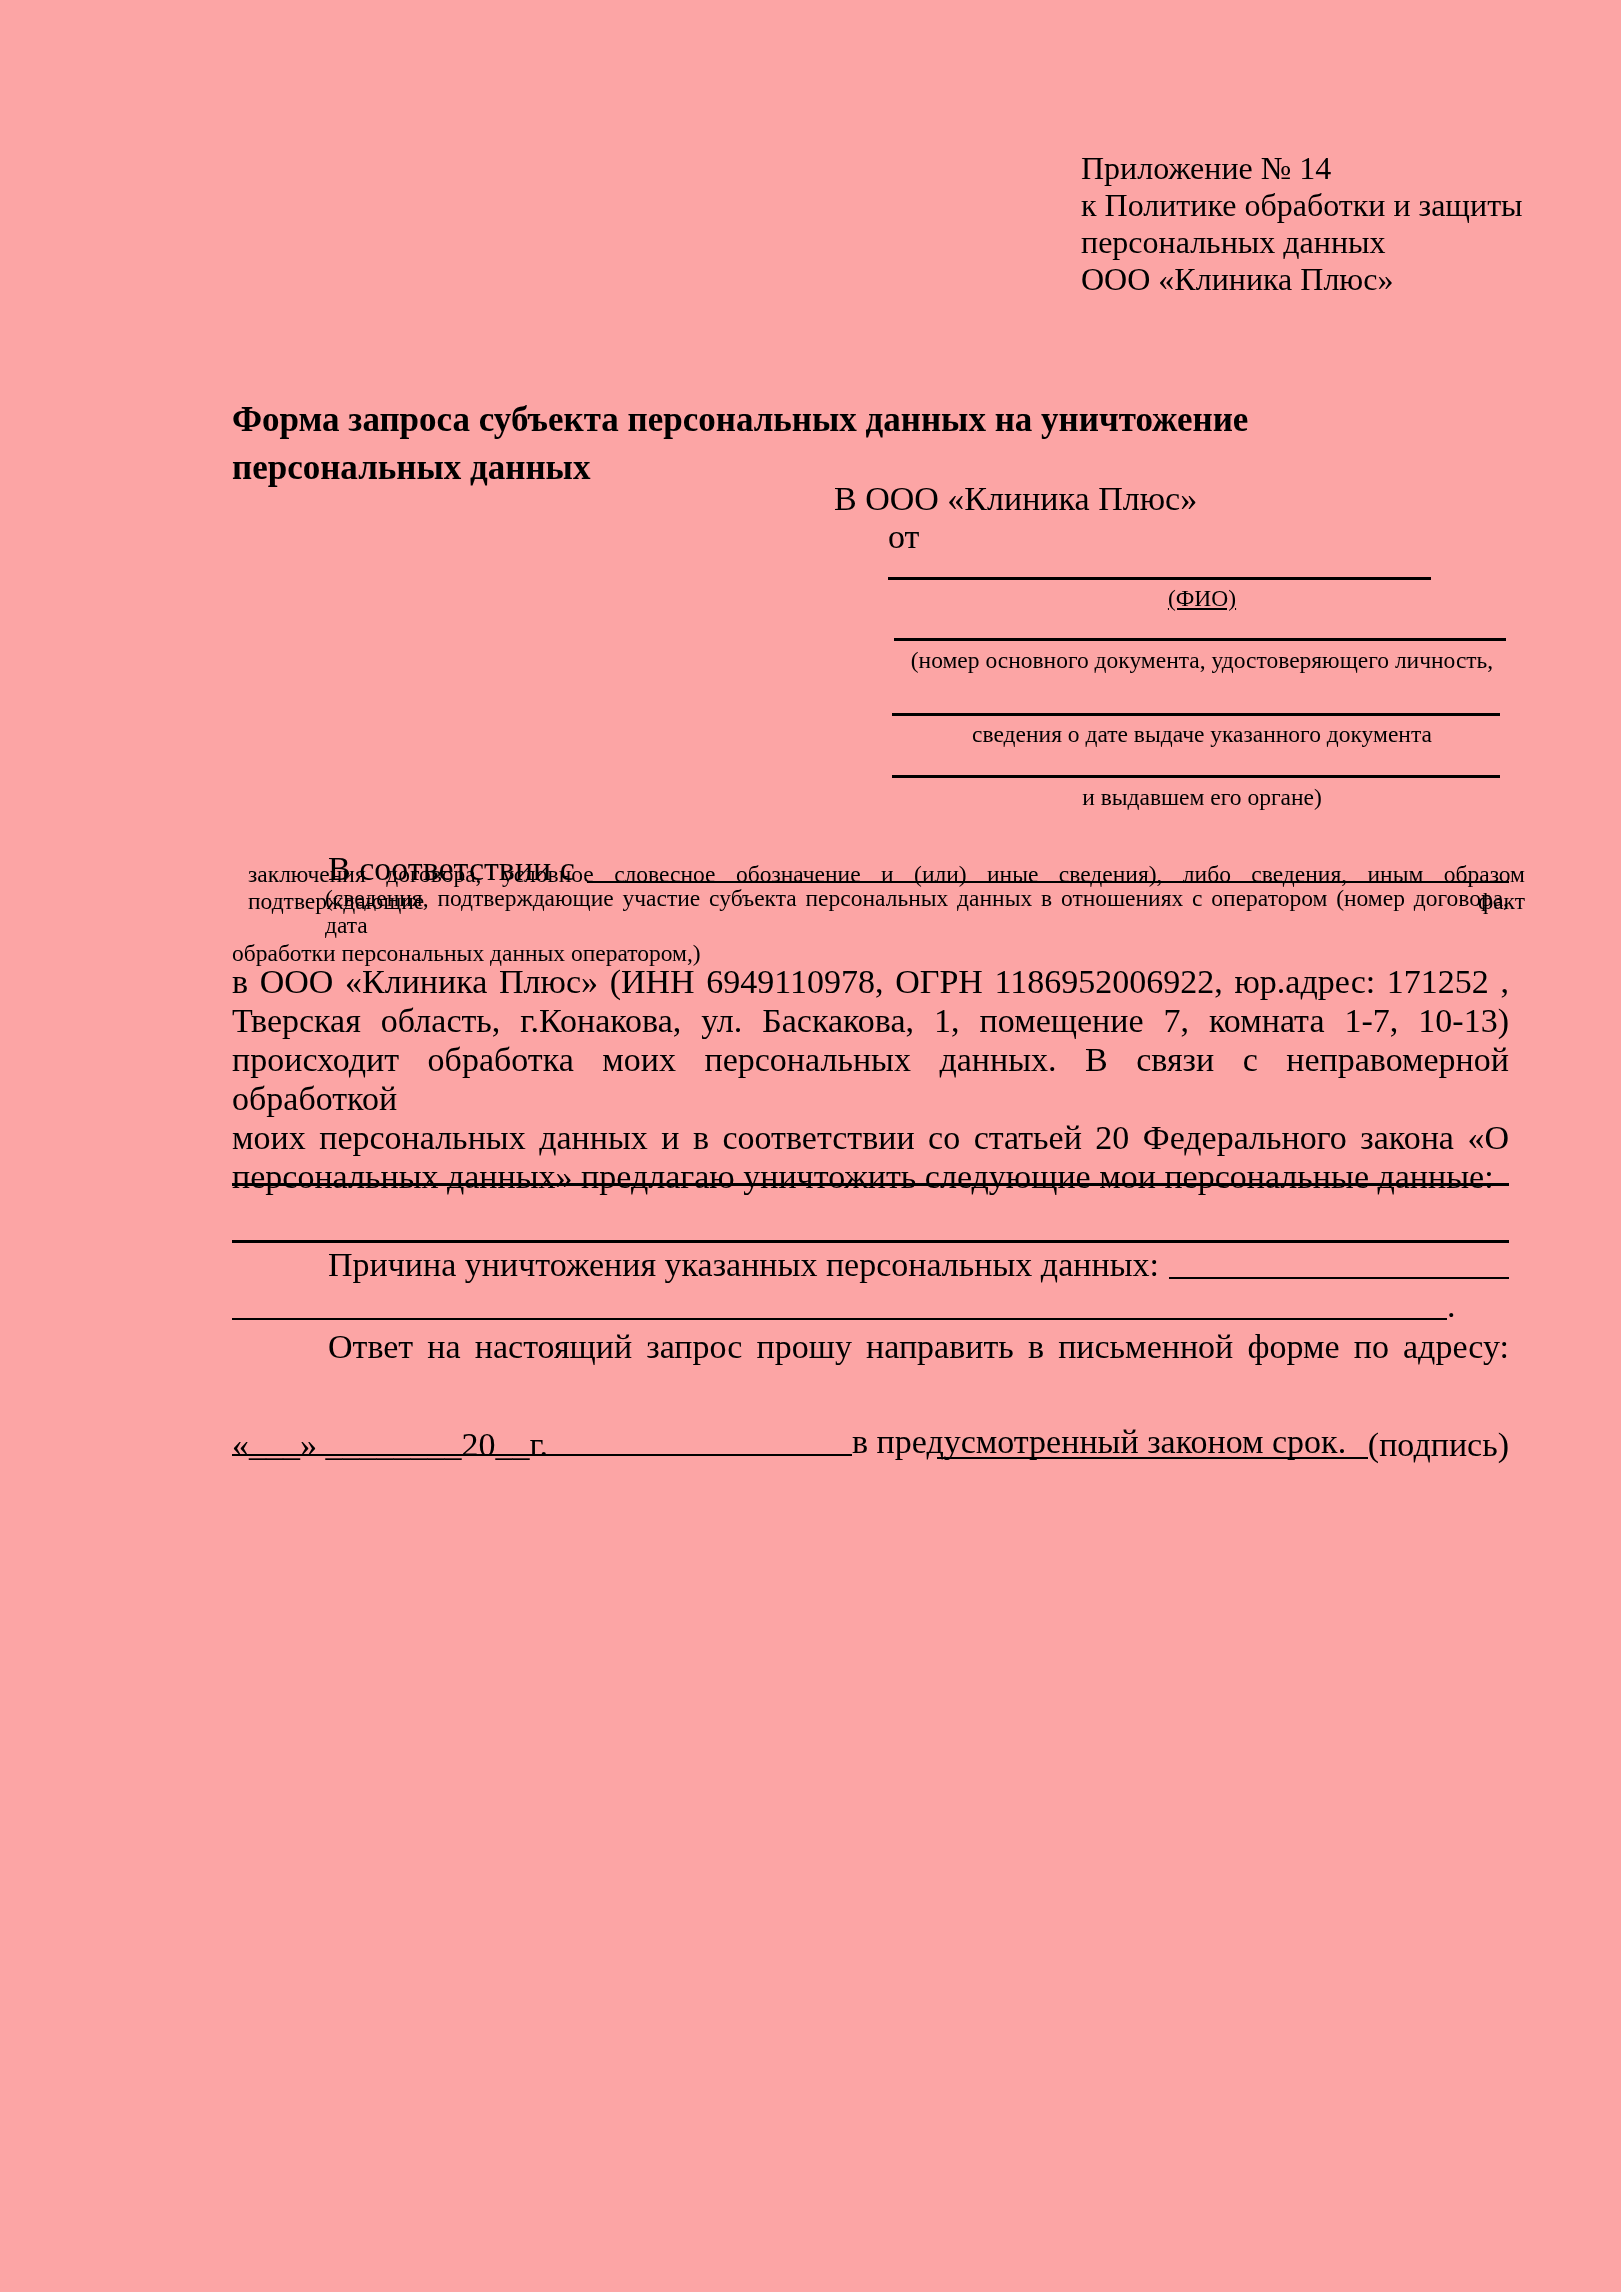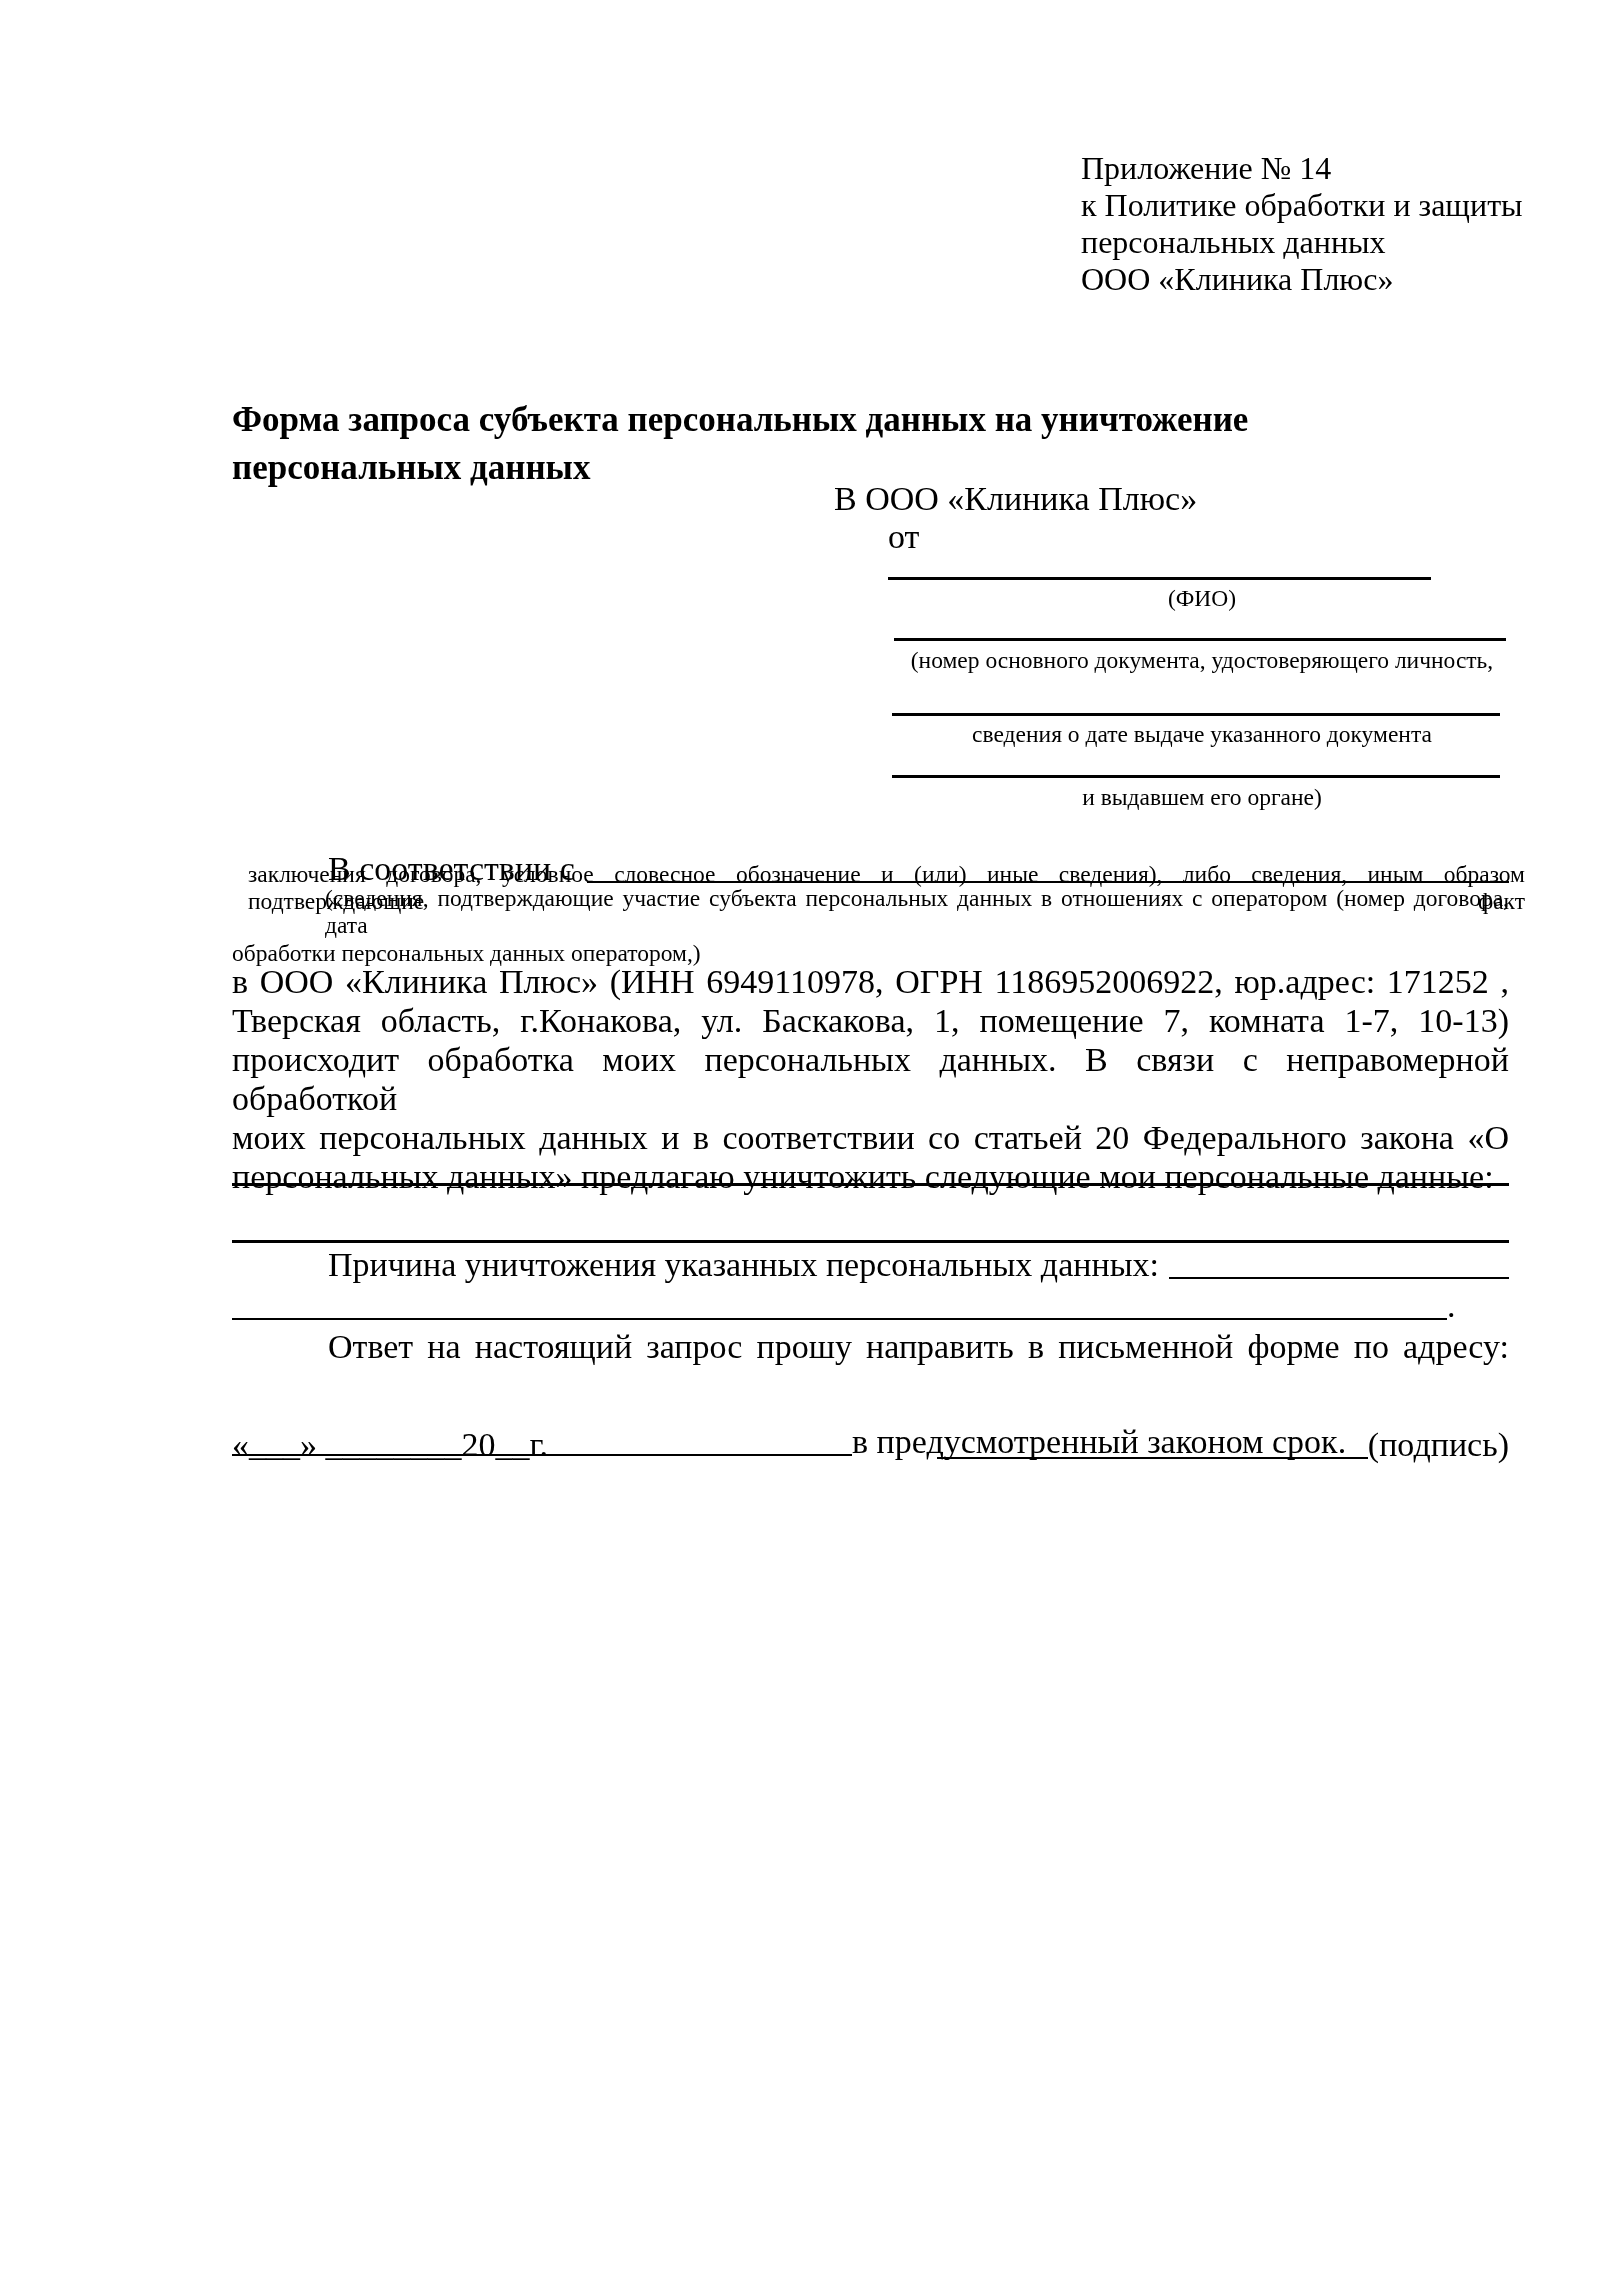--- a/index.html
+++ b/index.html
@@ -1,19 +1,19 @@
 <!DOCTYPE html>
 <html><head>
 <meta charset="utf-8">
 <style>
   html,body{margin:0;padding:0;background:#e8e8e8;}
   .page{
     position:relative;
     width:1621px;height:2293px;
-    background:#ffffff;
+    background:#fca5a5;
     font-family:"Liberation Serif","DejaVu Serif",serif;
     color:#000;
     overflow:hidden;
   }
   .abs{position:absolute;}
   
   .hdr{left:1081px;top:150px;font-size:32px;line-height:37px;white-space:nowrap;}
   
   .title{left:232px;top:396px;width:1277px;font-weight:bold;font-size:35px;line-height:48px;}
   .org{left:834px;top:480px;font-size:34px;white-space:nowrap;}
@@ -46,21 +46,21 @@
 
   <div class="abs title">
     <div>Форма запроса субъекта персональных данных на уничтожение</div>
     <div>персональных данных</div>
   </div>
 
   <div class="abs org">В ООО «Клиника Плюс»</div>
   <div class="abs from">от</div>
 
   <div class="abs rule" style="left:888px;top:577px;width:543px;"></div>
-  <div class="abs cap" style="top:585px;">(ФИО)</div>
+  <div class="abs cap" style="top:585px;text-decoration:underline;">(ФИО)</div>
 
   <div class="abs rule" style="left:894px;top:638px;width:612px;"></div>
   <div class="abs cap" style="top:647px;">(номер основного документа, удостоверяющего личность,</div>
 
   <div class="abs rule" style="left:892px;top:713px;width:608px;"></div>
   <div class="abs cap" style="top:721px;">сведения о дате выдаче указанного документа</div>
 
   <div class="abs rule" style="left:892px;top:775px;width:608px;"></div>
   <div class="abs cap" style="top:784px;">и выдавшем его органе)</div>
 

